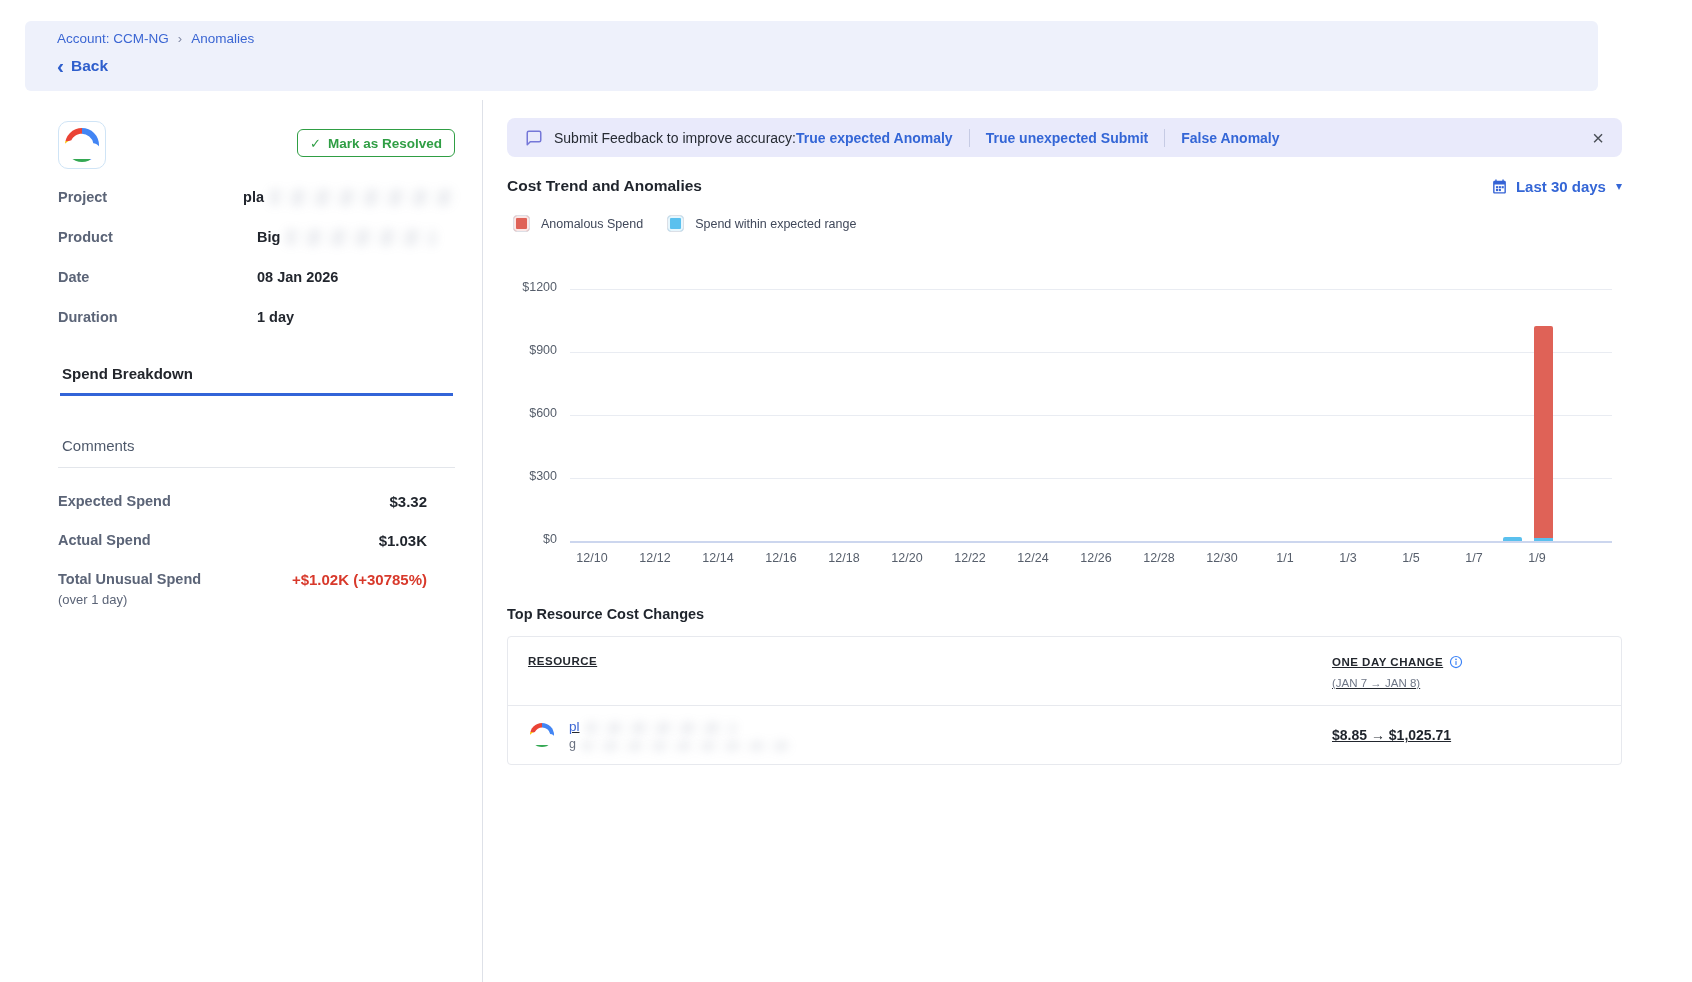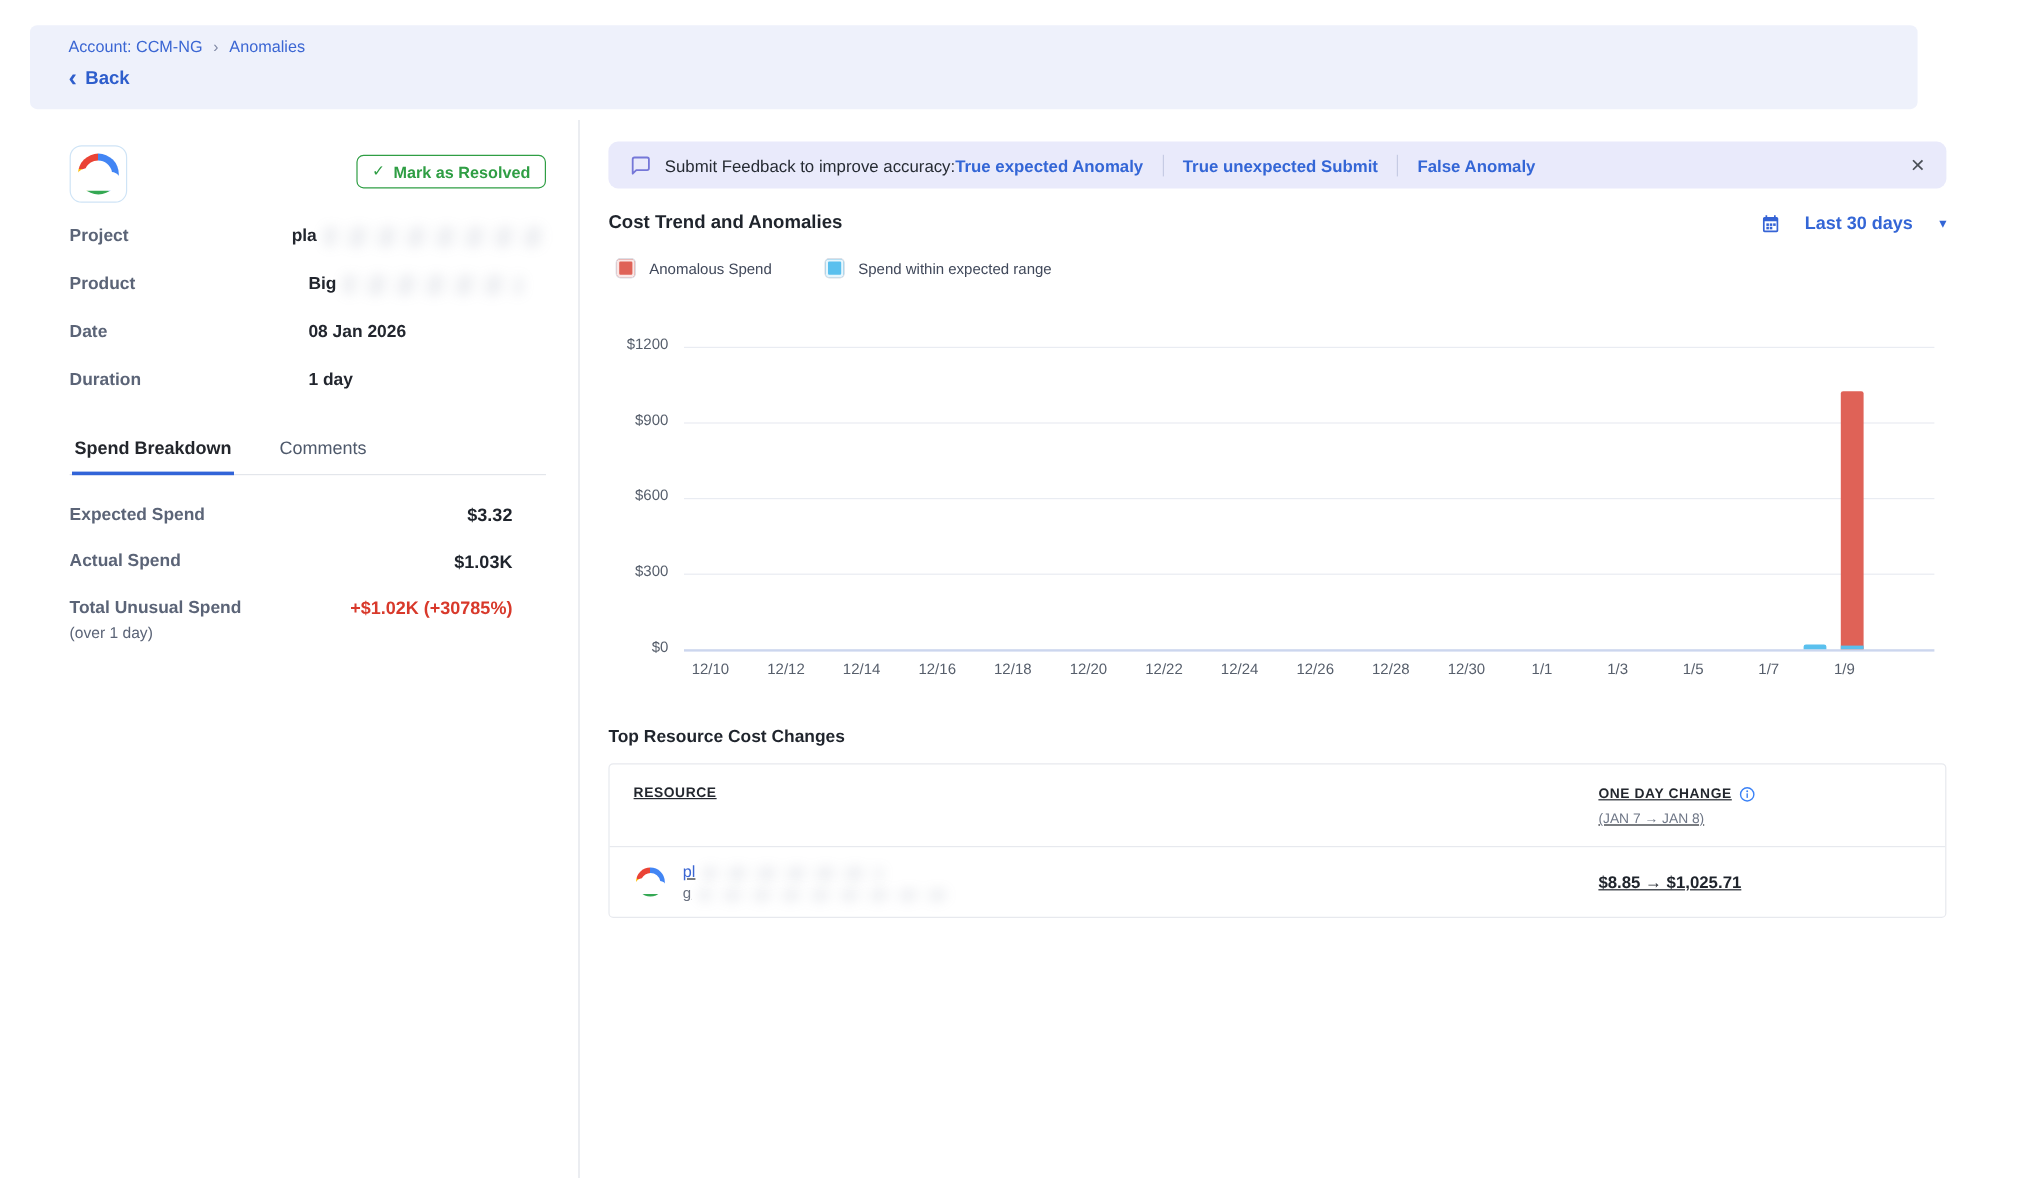--- a/index.html
+++ b/index.html
@@ -31,21 +31,21 @@
   .check{font-size:13px;}
   .fields{margin-top:8px;}
   .frow{display:flex;align-items:center;height:40px;font-size:14.5px;}
   .flabel{width:199px;color:#5b6477;font-weight:600;}
   .fvalue{color:#22262e;font-weight:600;display:flex;align-items:center;}
   .sev-dot{width:9px;height:9px;border-radius:50%;background:#bf2a20;margin-right:7px;}
   .sev-text{color:#bf2a20;font-weight:600;}
   .redact{display:inline-block;border-radius:4px;margin-left:6px;opacity:.5;filter:blur(5px);
           background:repeating-linear-gradient(100deg,rgba(125,135,158,.30) 0 10px,rgba(125,135,158,.05) 10px 24px);}
   .redact-lg{height:17px;}
-  .tabs{margin-top:22px;display:flex;gap:36px;border-bottom:1px solid #e3e6eb;padding:0 2px;}
+  .tabs{margin-top:22px;display:flex;gap:36px;border-bottom:1px solid #e3e6eb;padding:0 2px;flex-direction:column;}
   .tab{font-size:15px;padding:6px 2px 11px;cursor:pointer;color:#4e596b;border-bottom:3px solid transparent;margin-bottom:-1px;}
   .tab.active{color:#23262c;font-weight:700;border-bottom-color:#3264d8;}
   .spend{margin-top:14px;}
   .srow{display:flex;justify-content:space-between;align-items:flex-start;padding:11px 28px 11px 0;}
   .slabel{color:#5b6477;font-weight:700;font-size:14.5px;}
   .ssub{color:#5b6477;font-weight:400;font-size:13px;margin-top:5px;}
   .sval{color:#1f242c;font-weight:700;font-size:15px;}
   .sval.neg{color:#d8392b;}
 
   
@@ -54,24 +54,24 @@
                 display:flex;align-items:center;padding:0 18px;}
   .fb-icon{display:flex;margin-right:11px;}
   .fb-prompt{font-size:14px;font-weight:400;color:#262b33;}
   .fb-options{display:flex;align-items:center;}
   .fb-link{color:#3466d6;font-weight:600;font-size:14px;cursor:pointer;white-space:nowrap;}
   .fb-sep{width:1px;height:18px;background:#c6cbe4;margin:0 16px;}
   .fb-close{margin-left:auto;color:#4a4f57;font-size:20px;line-height:1;cursor:pointer;}
 
   .chart-header{display:flex;justify-content:space-between;align-items:center;margin:20px 70px 0 24px;}
   .chart-title{font-size:15.5px;font-weight:700;color:#1f242c;}
-  .range-select{display:flex;align-items:center;gap:20px;color:#3466d6;font-weight:600;font-size:15px;cursor:pointer;}
+  .range-select{display:flex;align-items:center;gap:8px;color:#3466d6;font-weight:600;font-size:15px;cursor:pointer;}
   .caret{font-size:12px;margin-left:2px;}
 
-  .legend{margin:20px 0 0 30px;display:flex;gap:44px;align-items:center;}
+  .legend{margin:20px 0 0 30px;display:flex;gap:24px;align-items:center;}
   .legend-item{display:flex;align-items:center;gap:11px;}
   .swatch{width:17px;height:17px;border-radius:4px;border:1px solid #dcdfe6;
           box-shadow:inset 0 0 0 2px rgba(255,255,255,.85);}
   .legend-label{font-size:12.5px;color:#40485a;}
 
   .chart{position:relative;height:322px;margin-top:22px;}
   .gridline{position:absolute;height:1px;background:#e9ecf2;}
   .axisline{position:absolute;height:2px;background:#ccd6ee;}
   .ylab{position:absolute;width:60px;text-align:right;font-size:12.5px;color:#565e6b;}
   .xlab{position:absolute;width:70px;text-align:center;font-size:12.5px;color:#565e6b;}

